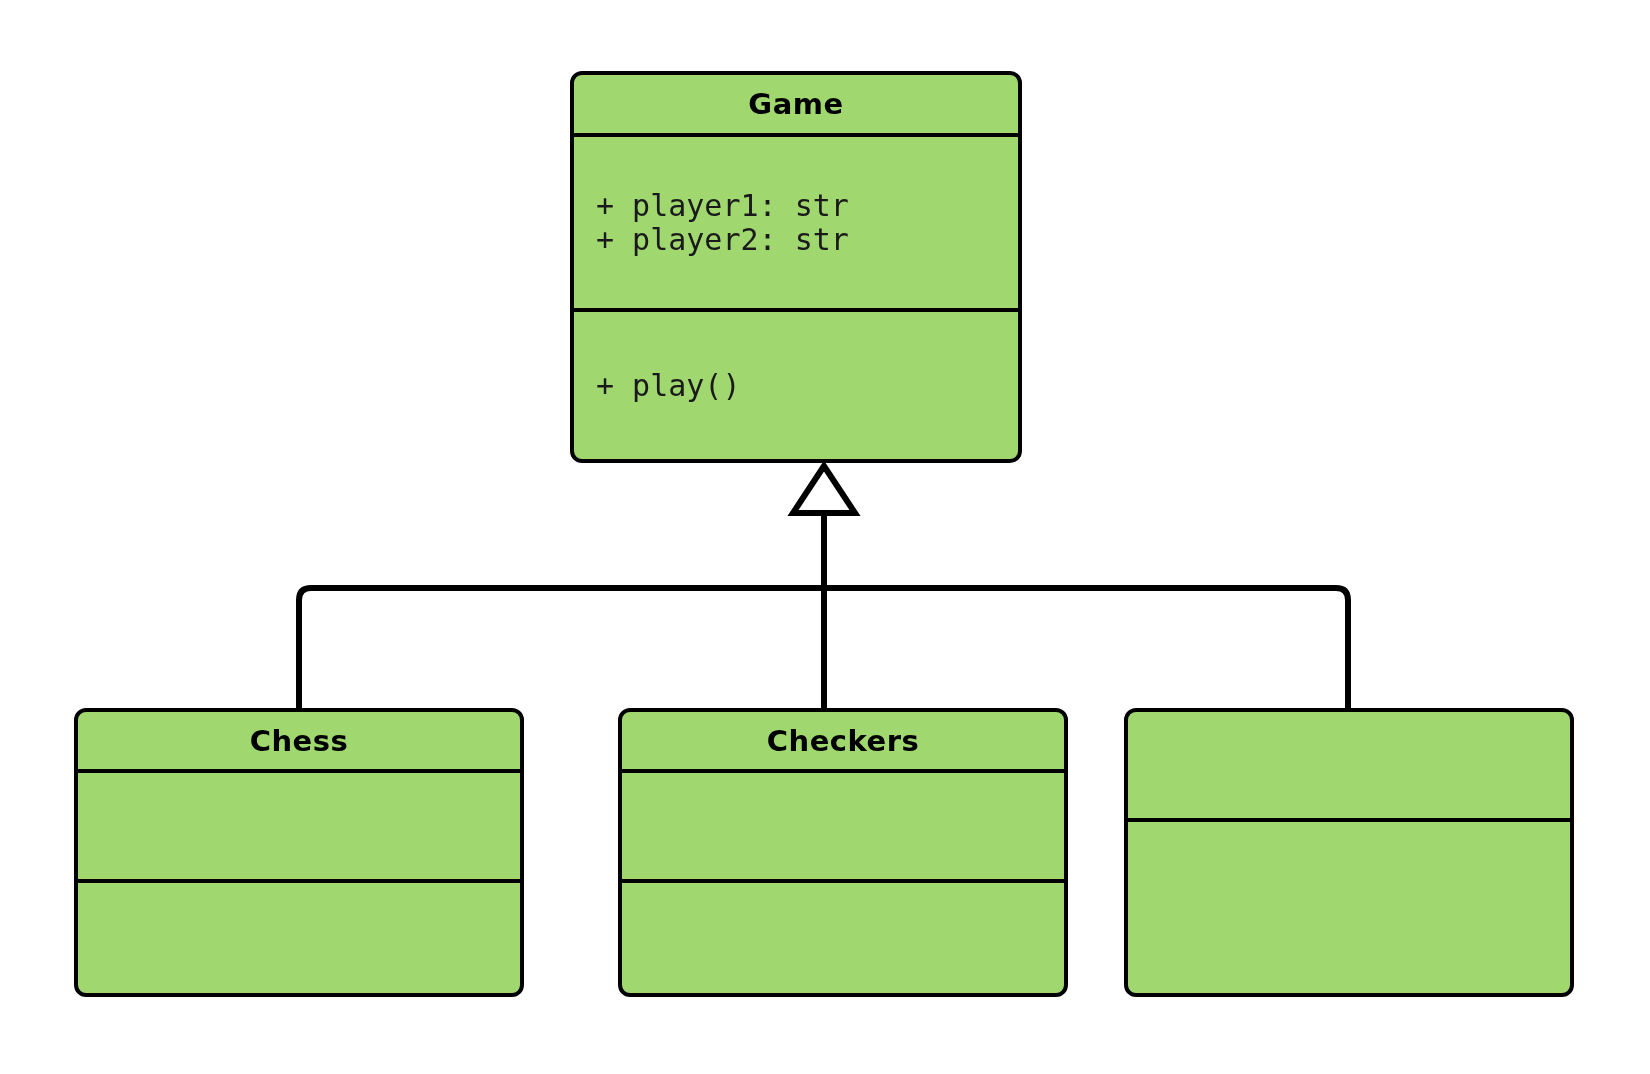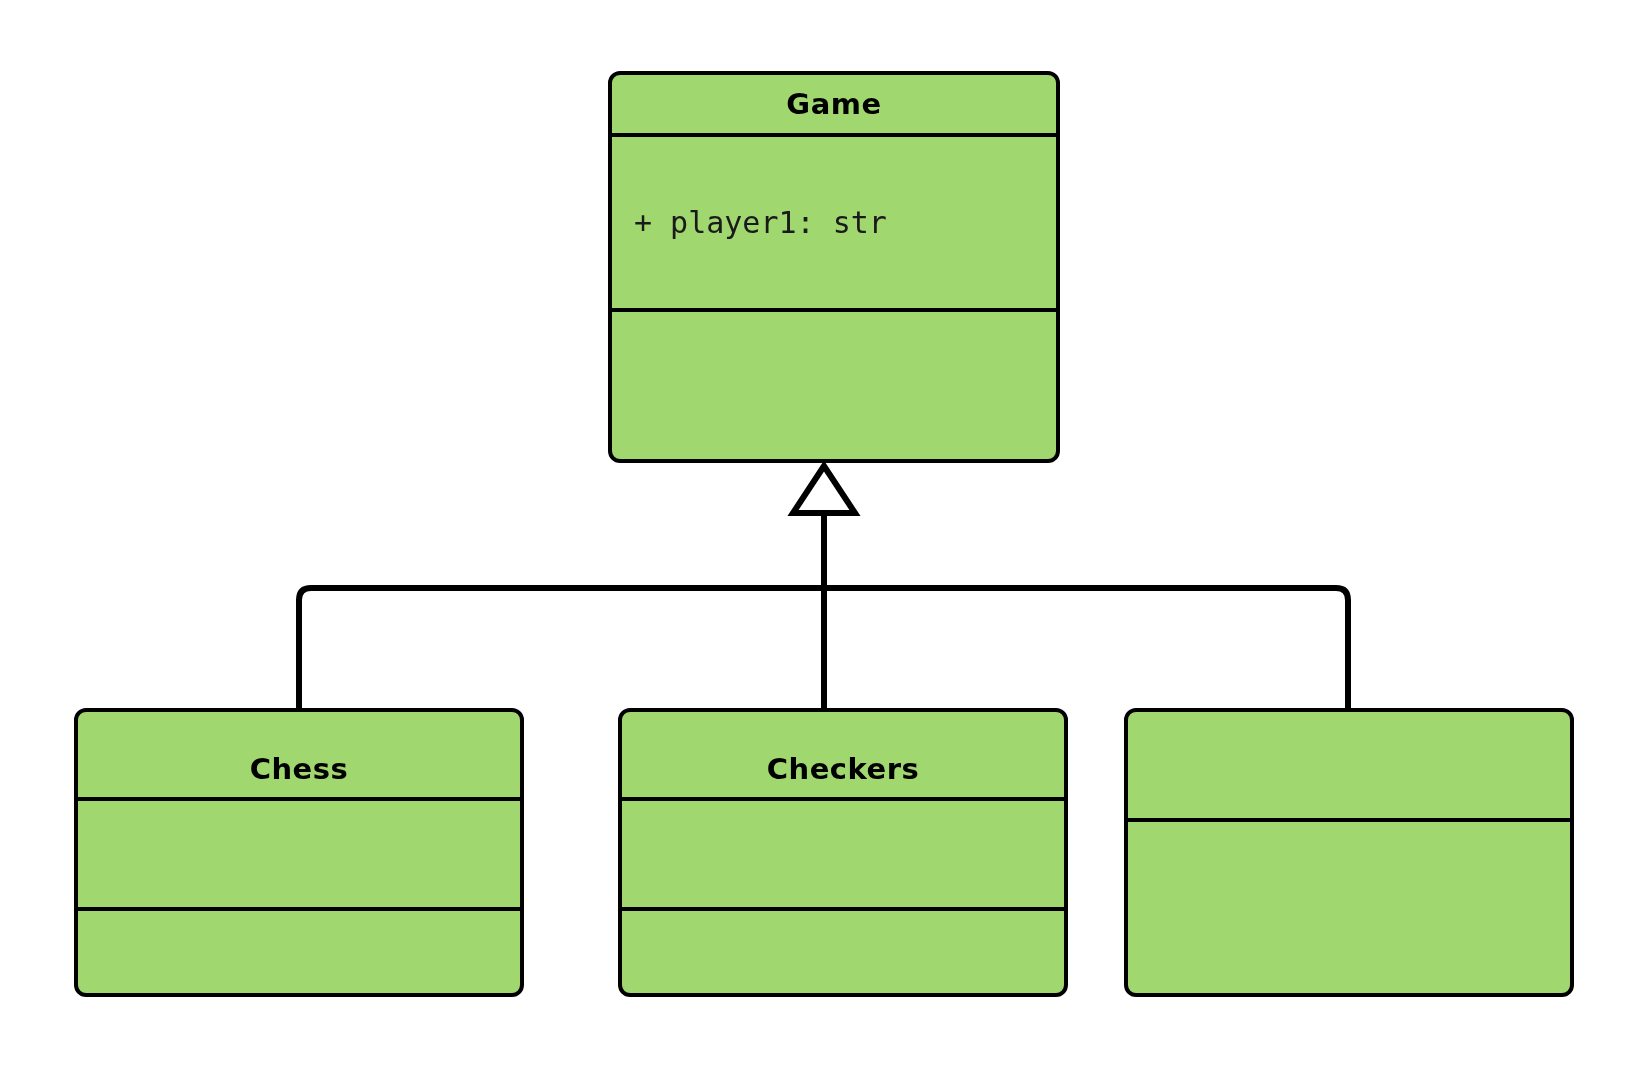--- a/index.html
+++ b/index.html
@@ -70,35 +70,35 @@
   }
   .uml-section .member-line {
     white-space: pre;
   }
   .uml-section.empty-section {
     min-height: 0;
   }
 
   
   #class-game {
-    left: 608px;
+    left: 570px;
     top: 71px;
     width: 452px;
     height: 392px;
   }
   #class-game .uml-title { height: 62px; }
   #class-game .attributes-section { height: 175px; }
   #class-game .methods-section { flex: 1 1 auto; }
 
   
   .child-class { top: 708px; width: 450px; height: 289px; }
   #class-chess    { left: 74px; }
   #class-checkers { left: 618px; }
   #class-ludo     { left: 1124px; }
-  .child-class .uml-title { height: 61px; margin-top: 28px; }
+  .child-class .uml-title { height: 61px; }
   .child-class .attributes-section { height: 110px; }
   .child-class .methods-section { flex: 1 1 auto; }
 </style>
 </head>
 <body>
 
 <div id="diagram-root">
 
   <svg id="connector-layer" width="1650" height="1074" viewBox="0 0 1650 1074" xmlns="http://www.w3.org/2000/svg">
 
@@ -108,20 +108,24 @@
 
     <path d="M 299,712 L 299,600 Q 299,588 311,588 L 1336,588 Q 1348,588 1348,600 L 1348,712" fill="none" stroke="#000000" stroke-width="6" stroke-linejoin="round"></path>
 
     <line x1="824" y1="588" x2="824" y2="712" stroke="#000000" stroke-width="6"></line>
   </svg>
 
   <div class="uml-class" id="class-game">
     <div class="uml-title">Game</div>
     <div class="uml-section attributes-section divided">
       <div class="member-line">+ player1: str</div>
+      <div class="member-line">+ player2: str</div>
+    </div>
+    <div class="uml-section methods-section">
+      <div class="member-line">+ play()</div>
     </div>
   </div>
 
   <div class="uml-class child-class" id="class-chess">
     <div class="uml-title">Chess</div>
     <div class="uml-section attributes-section divided empty-section"></div>
     <div class="uml-section methods-section empty-section"></div>
   </div>
 
   <div class="uml-class child-class" id="class-checkers">

